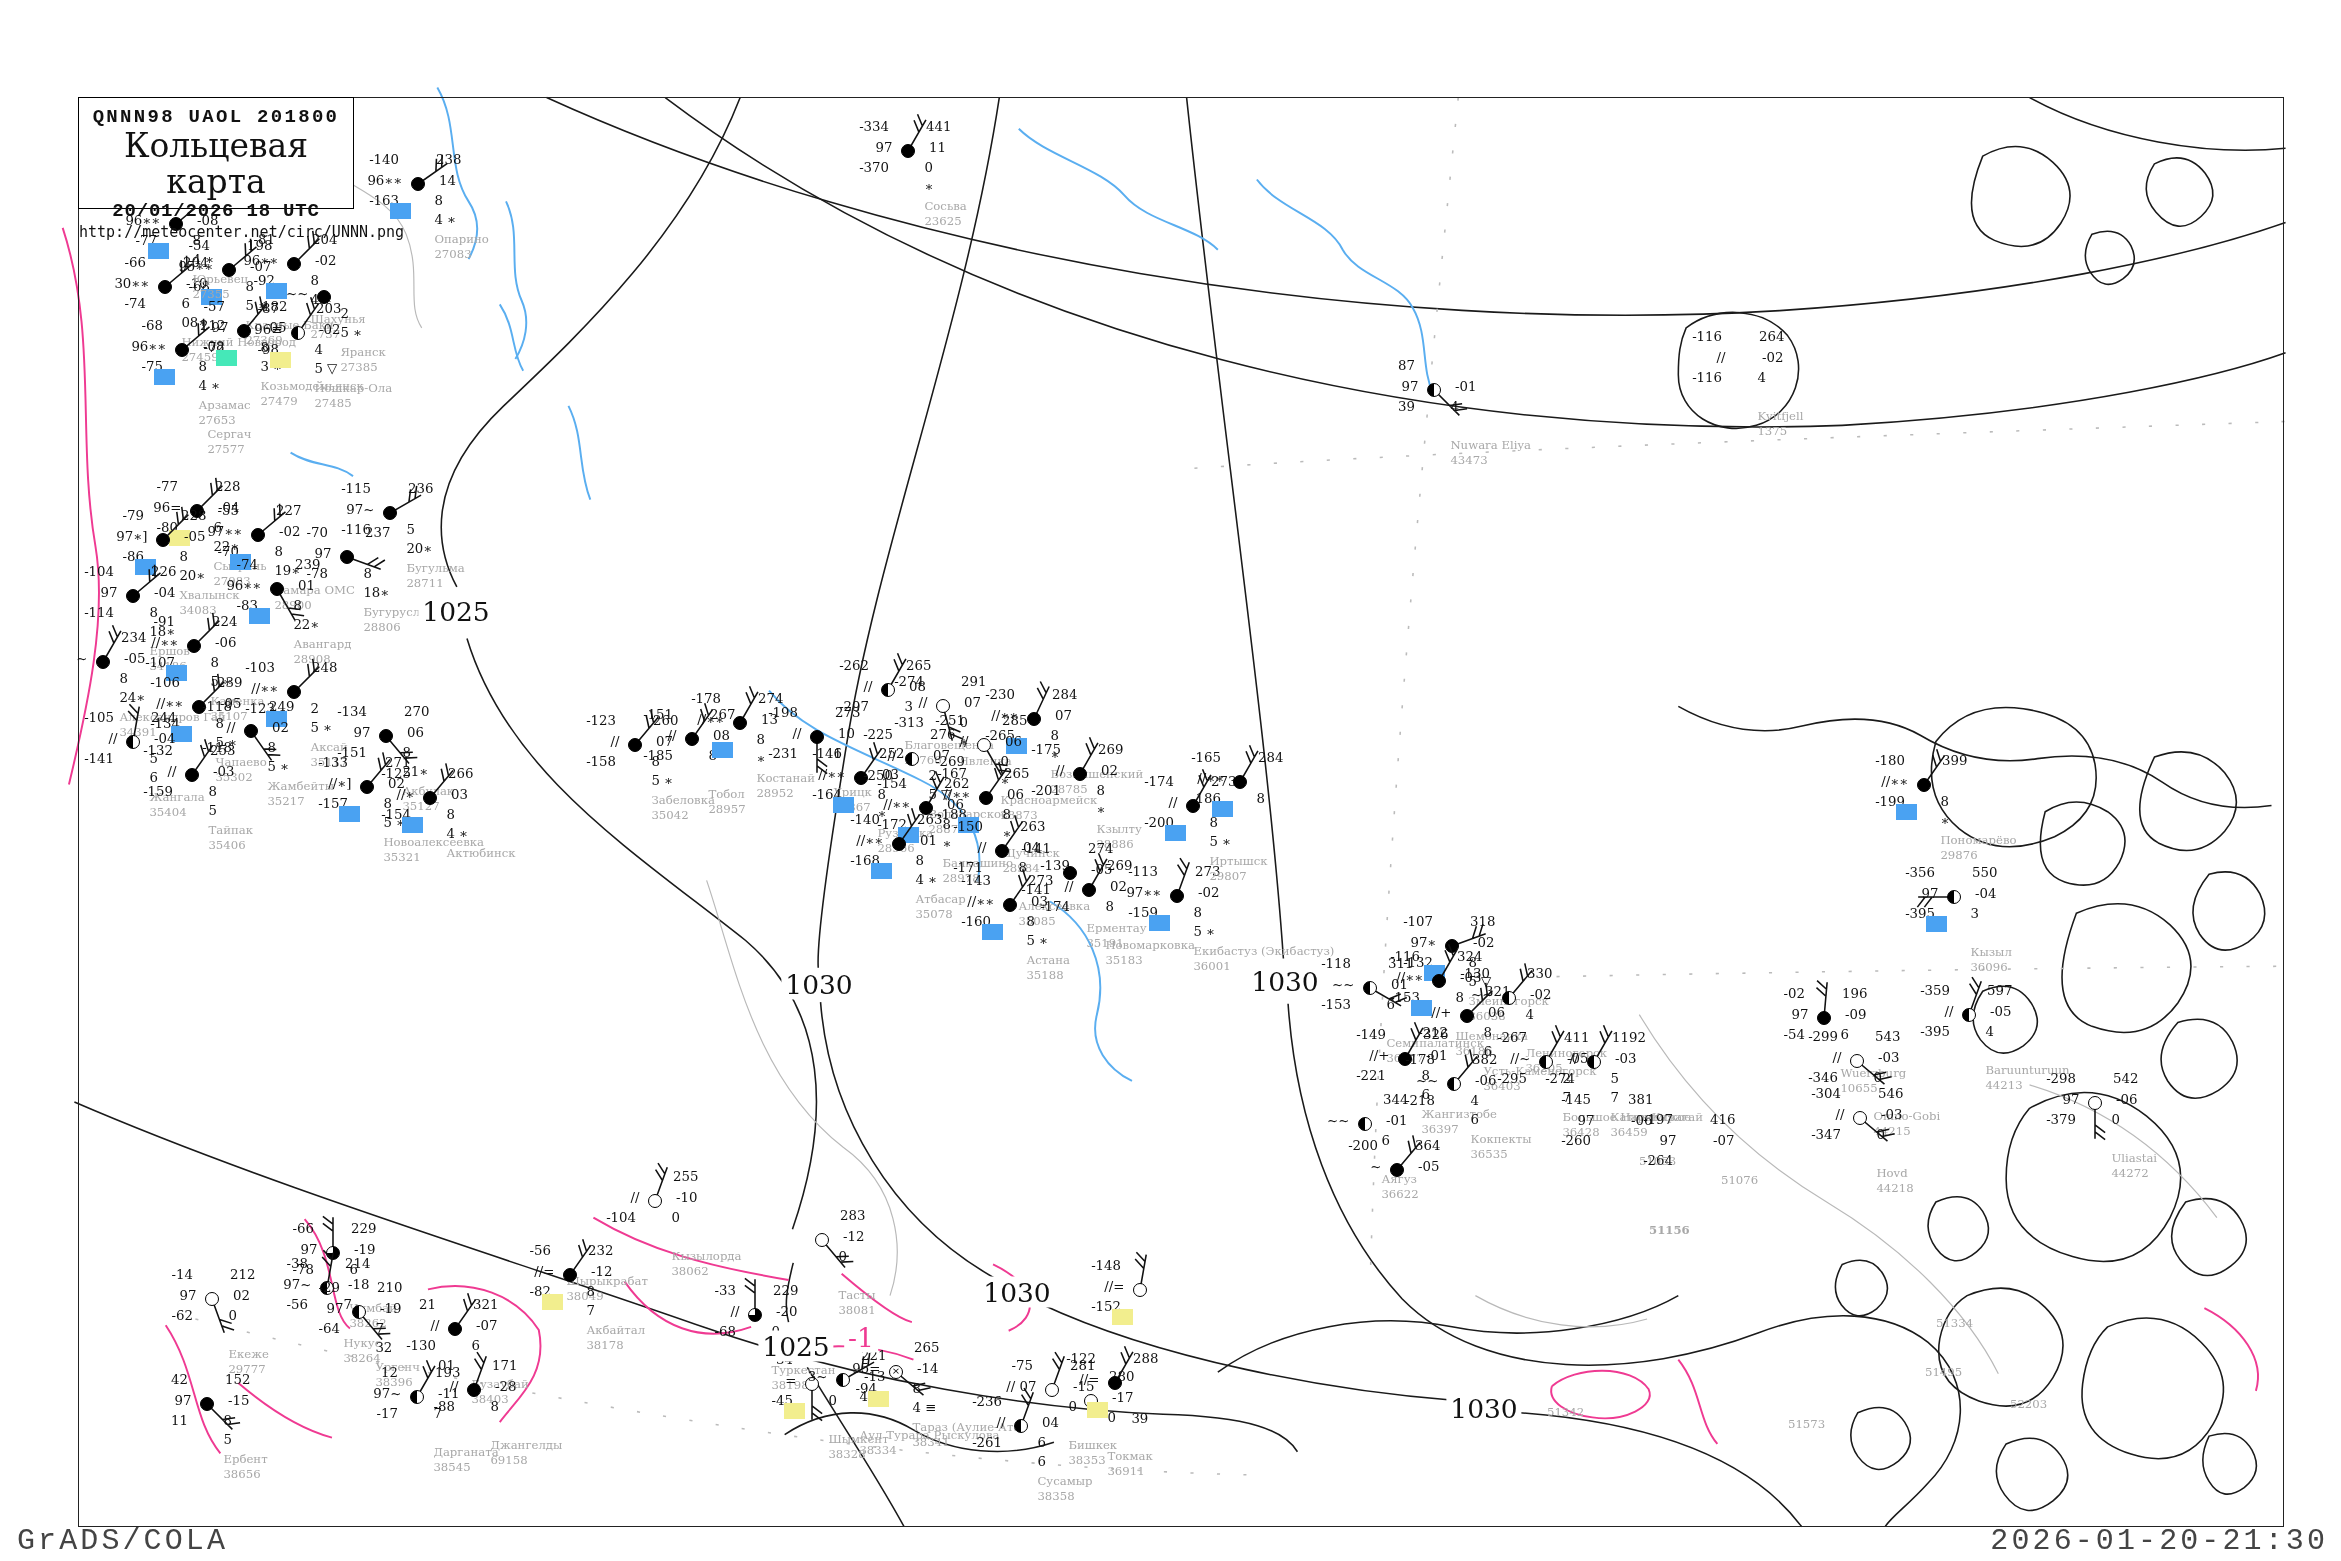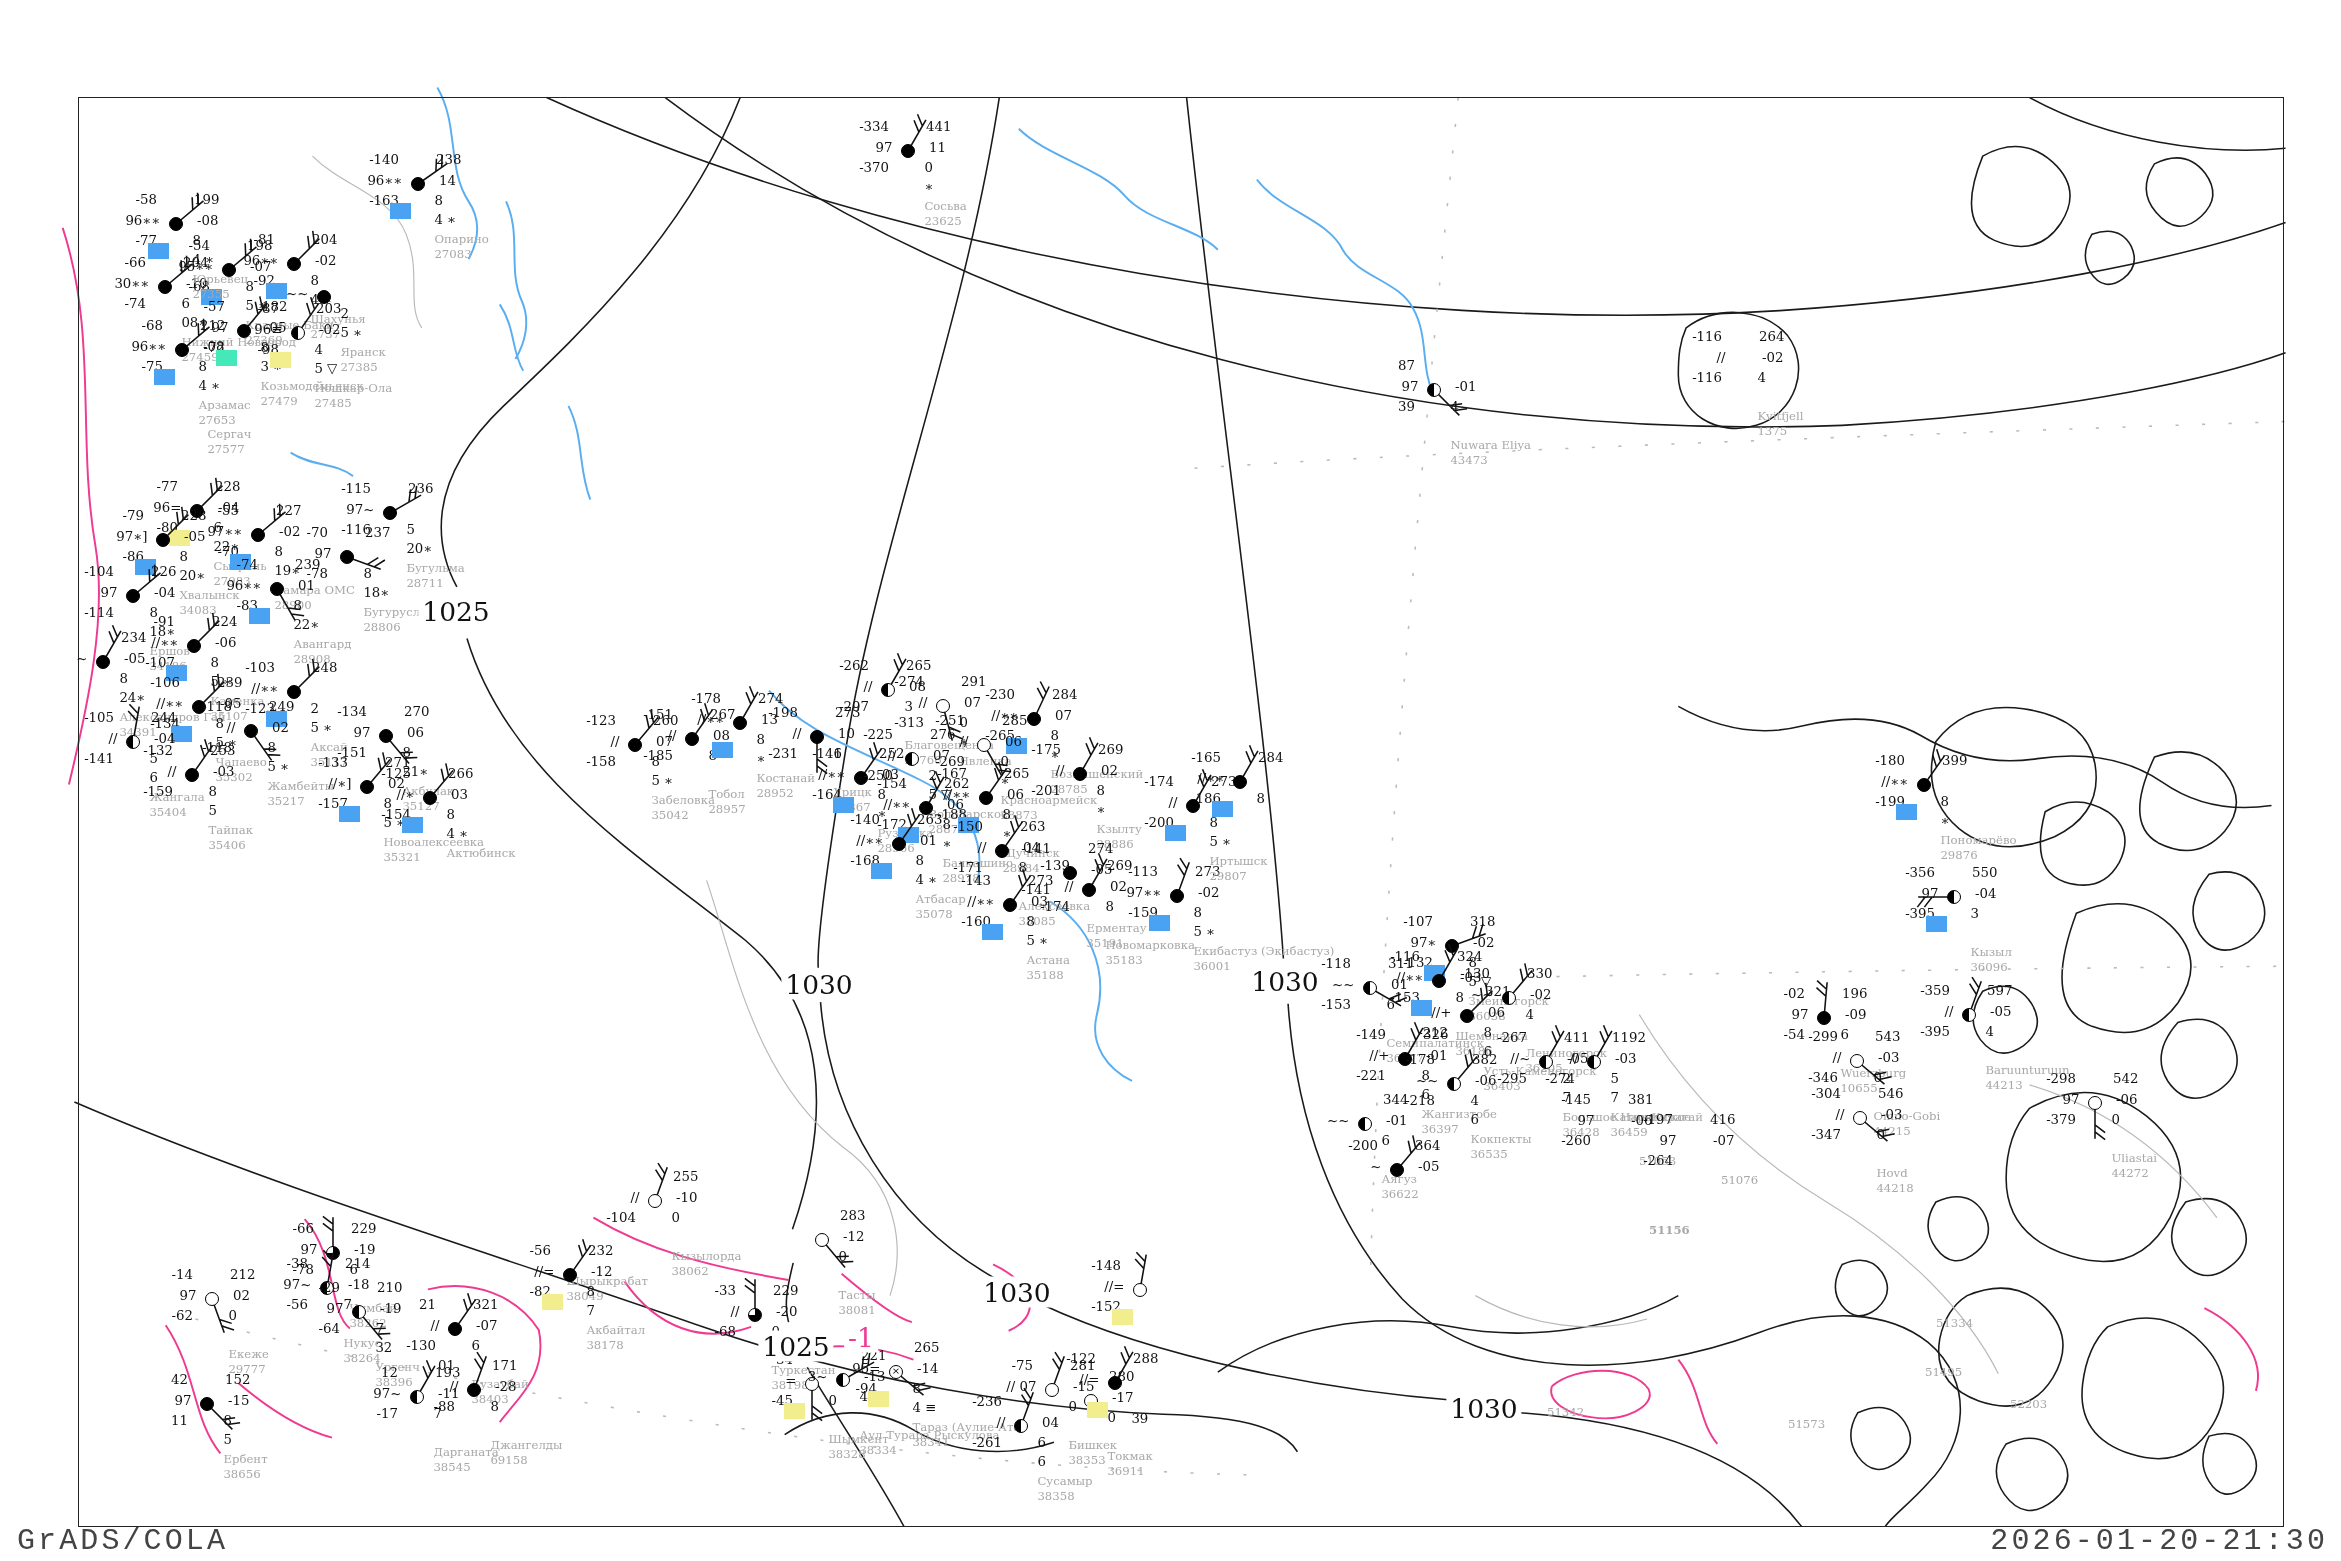--- a/index.html
+++ b/index.html
@@ -125,20 +125,26 @@
       <path d="M 1272,1620 C 1330,1648 1332,1688 1292,1705"></path>
       <path d="M 990,1738 C 1050,1718 1120,1722 1170,1742"></path>
       <path d="M 1988,1776 C 2018,1750 2090,1748 2112,1780 C 2122,1802 2080,1822 2040,1816 C 2008,1812 1982,1796 1988,1776"></path>
       <path d="M 2824,1676 C 2872,1700 2902,1742 2890,1782"></path>
       <path d="M 2150,1742 C 2180,1780 2175,1820 2200,1850"></path>
     </g>
   </svg>
 
   <div class="map-frame"></div>
 
+  <div class="title-box">
+    <div class="tb-l1">QNNN98  UAOL  201800</div>
+    <div class="tb-l2">Кольцевая карта</div>
+    <div class="tb-l3">20/01/2026 18 UTC</div>
+    <div class="tb-l4">http://meteocenter.net/circ/UNNN.png</div>
+  </div>
 
   <div id="labels">
       <div class="iso" style="left: 456px; top: 611px;">1025</div>
       <div class="iso" style="left: 819px; top: 984px;">1030</div>
       <div class="iso" style="left: 1285px; top: 981px;">1030</div>
       <div class="iso" style="left: 1017px; top: 1292px;">1030</div>
       <div class="iso" style="left: 796px; top: 1346px;">1025</div>
       <div class="iso" style="left: 1484px; top: 1408px;">1030</div>
       <div class="iso pink" style="left: 861px; top: 1337px;">-1</div>
     </div>

